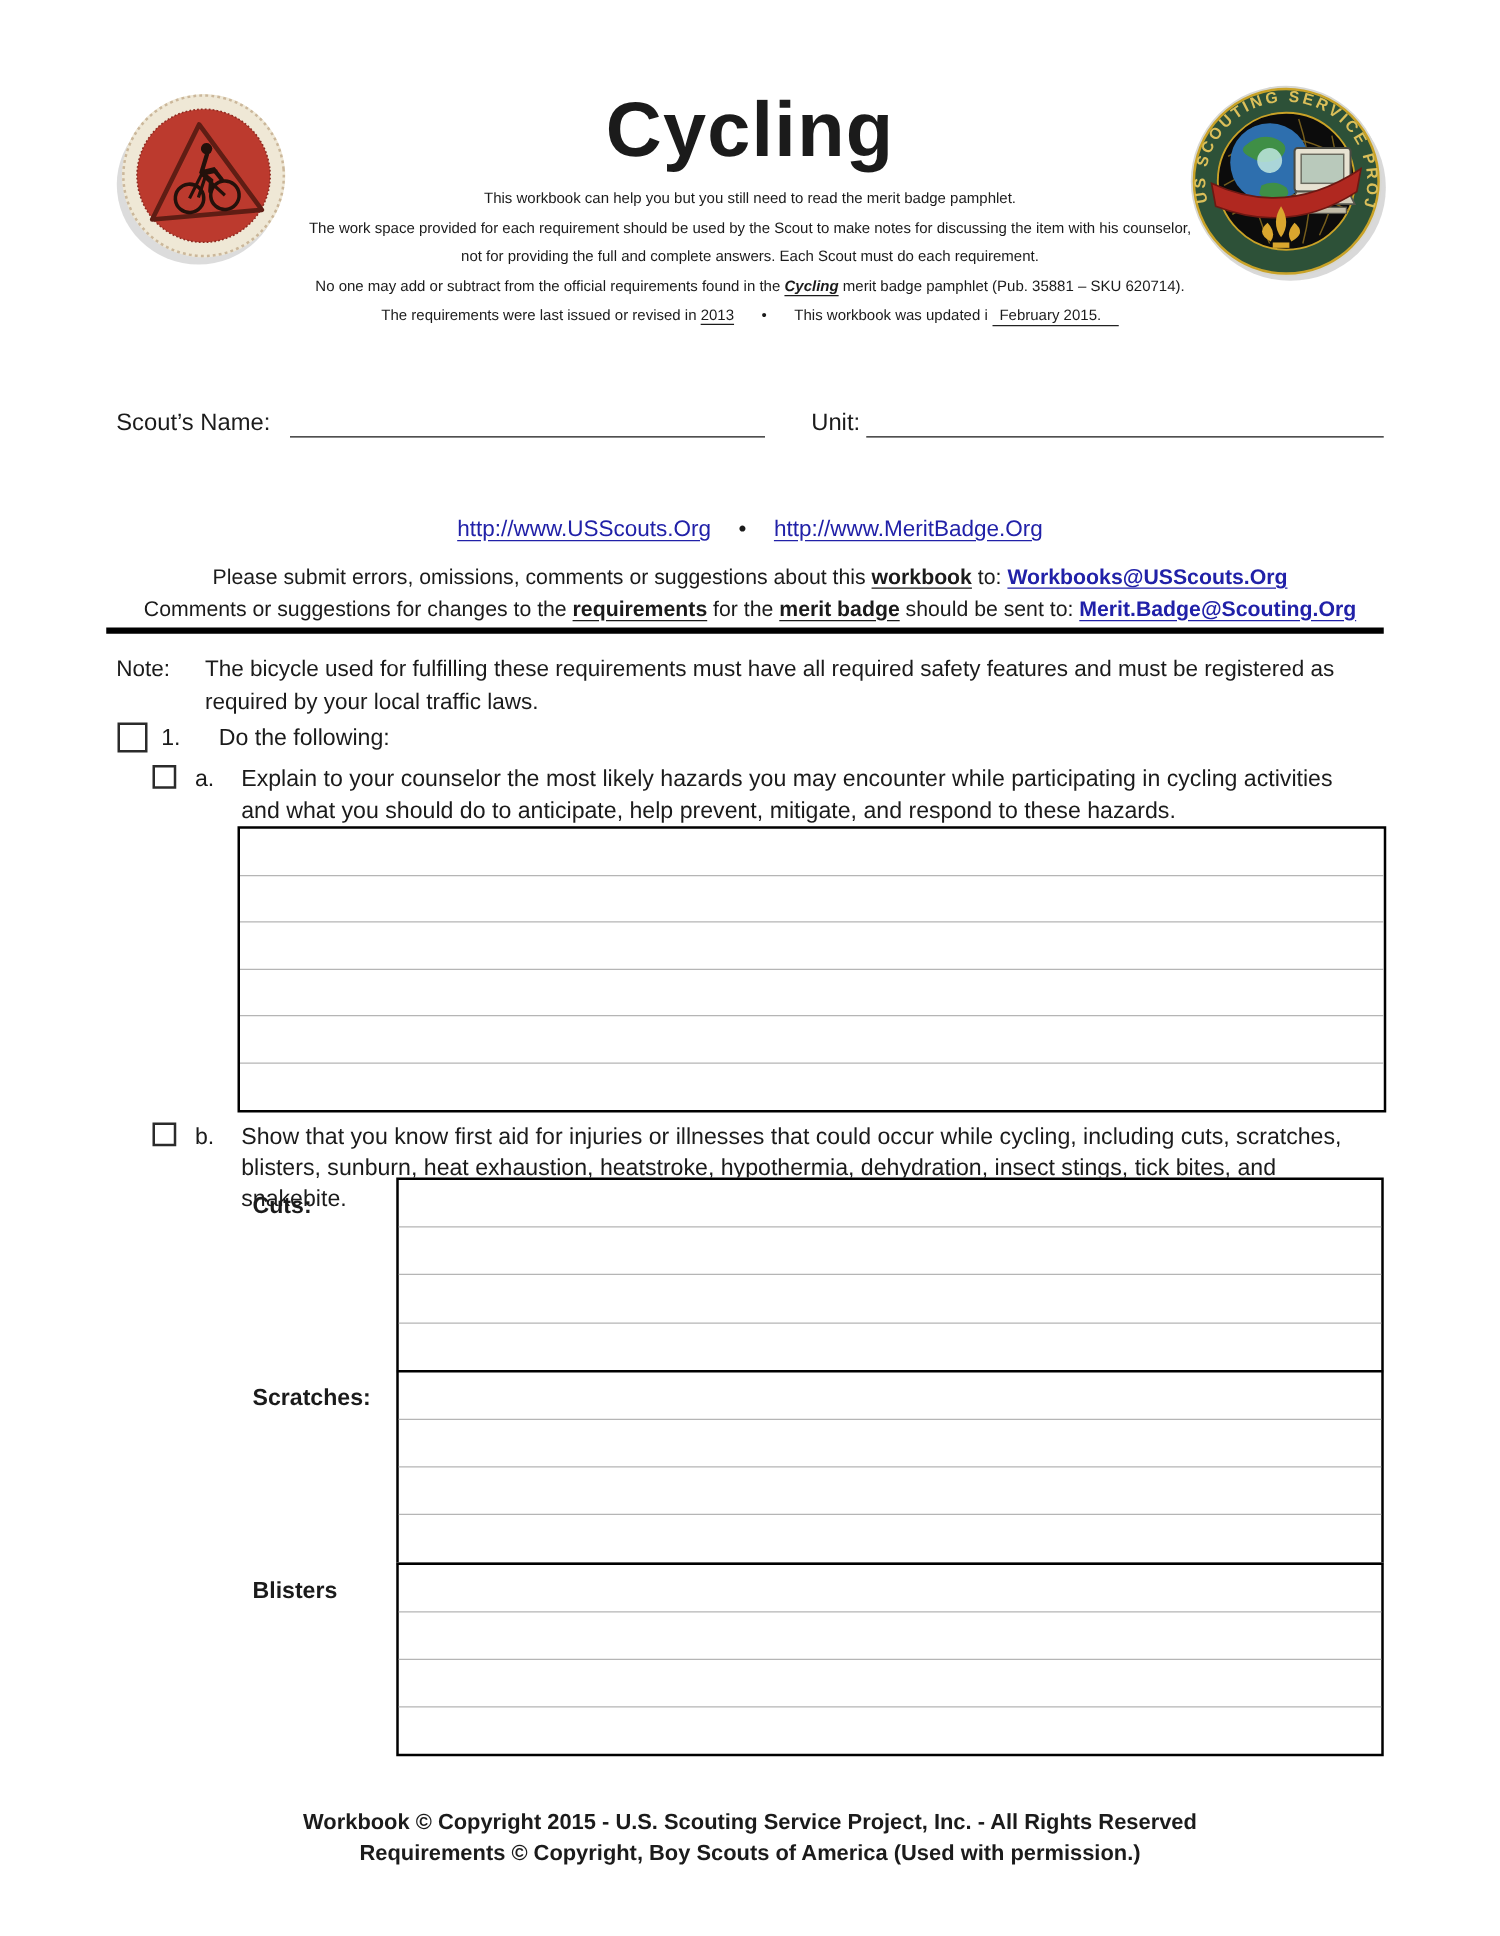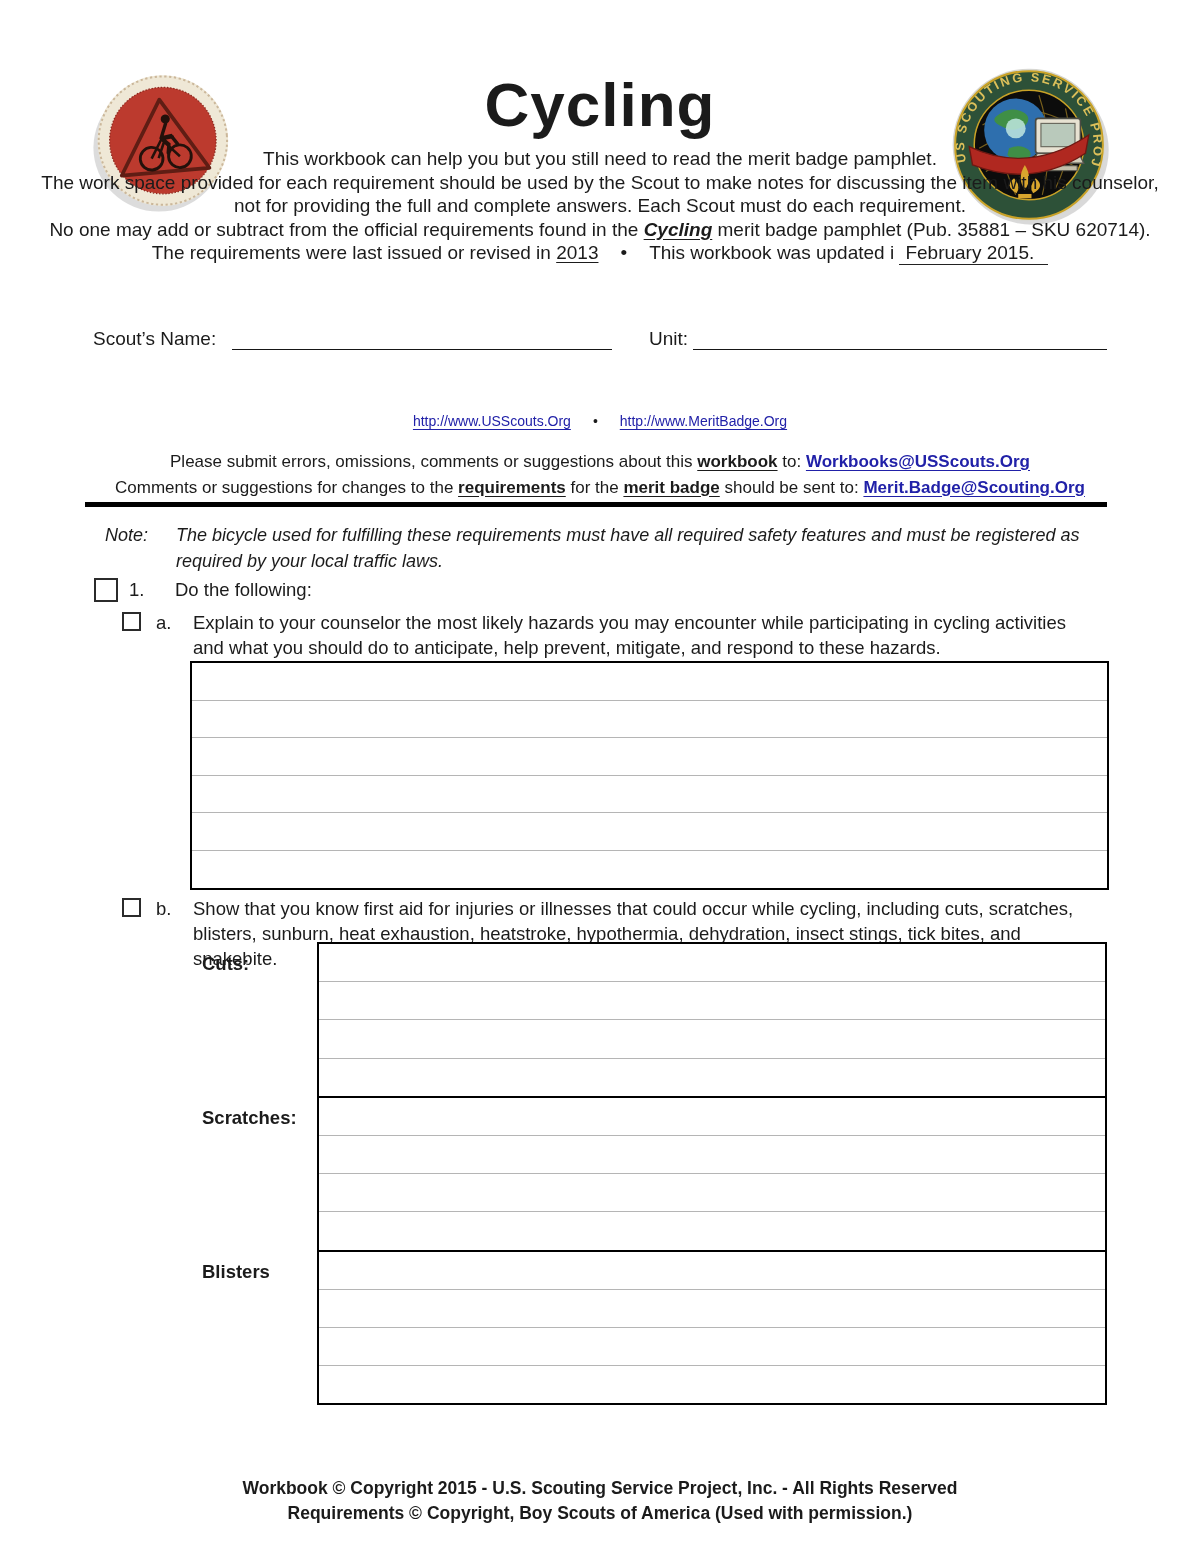--- a/index.html
+++ b/index.html
@@ -6,41 +6,41 @@
   .page{
     position:relative;width:1200px;height:1549px;background:#ffffff;
     font-family:"Liberation Sans", sans-serif;color:#1b1b1b;overflow:hidden;
   }
   
   .badge-left{position:absolute;left:92px;top:68px;width:142px;height:148px;}
   .logo-right{position:absolute;left:946px;top:62px;width:166px;height:166px;}
   .header{position:absolute;left:0;right:0;top:72px;text-align:center;}
   .title{font-size:62px;line-height:66px;font-weight:bold;letter-spacing:1px;}
   .subtitle{font-size:35px;line-height:40px;margin-top:2px;}
-  .intro{font-size:19px;line-height:23.5px;margin-top:9px;}
+  .intro{font-size:12px;line-height:23.5px;margin-top:9px;}
   .b{font-weight:bold;}
   .bi{font-weight:bold;font-style:italic;}
   .u{text-decoration:underline;text-underline-offset:3px;}
   .u-blank{border-bottom:1.6px solid #222;padding:0 14px 1px 6px;}
   .sep-dot{display:inline-block;margin:0 22px;}
   
   .fields-row{position:absolute;left:93px;right:93px;display:flex;height:23px;align-items:flex-end;}
   .fr1{top:327px;} .fr2{top:365px;}
   .fld{display:flex;align-items:flex-end;}
   .fld-left{width:519px;gap:11px;} .fld-gap{width:37px;} .fld-right{flex:1;justify-content:center;}
   .fld .lbl{font-size:19px;white-space:nowrap;margin-right:5px;}
   .fill-line{flex:1;border-bottom:1.8px solid #161616;height:100%;}
   
-  .links-line{position:absolute;left:0;right:0;top:413px;text-align:center;font-size:14px;}
+  .links-line{position:absolute;left:0;right:0;top:413px;text-align:center;font-size:18px;}
   a.lnk{color:var(--link,#2121a8);text-decoration:underline;text-underline-offset:3px;}
   a.lnk.b{font-weight:bold;}
   .feedback{position:absolute;left:0;right:0;top:449px;text-align:center;font-size:17px;line-height:25.5px;}
   .rule{position:absolute;left:85px;top:502px;width:1022px;height:5px;background:#000;}
   
-  .note{position:absolute;left:93px;top:523px;display:flex;font-style:italic;font-size:18px;line-height:25.5px;margin-left:12px;}
+  .note{position:absolute;left:93px;top:523px;display:flex;font-size:18px;line-height:25.5px;}
   .note-label{width:71px;}
   .note-text{width:952px;}
   
   .req{position:absolute;display:flex;align-items:flex-start;font-size:18.5px;line-height:25px;}
   .req-1{left:94px;top:577px;}
   .req-1a{left:122px;top:610px;}
   .req-1b{left:122px;top:896px;}
   .cbox{border:2px solid #2b2b2b;background:#fff;flex:none;}
   .cb-lg{width:20px;height:20px;margin-right:11px;margin-top:1px;}
   .cb-sm{width:15px;height:15px;margin-right:15px;margin-top:2px;}
@@ -54,21 +54,21 @@
   .box-1a .ans-row{height:36.6px;border-bottom:1px solid #b5b5b5;}
   .box-1a .ans-row:last-child{border-bottom:none;}
   .first-aid{position:absolute;left:202px;top:942px;right:93px;}
   .fa-item{display:flex;align-items:stretch;}
   .fa-item + .fa-item{margin-top:-2px;}
   .fa-label{width:115px;font-size:18.5px;padding-top:11px;flex:none;font-weight:bold;}
   .fa-box{flex:1;border:2px solid #000;background:#fff;}
   .fa-box .ans-row{height:37.2px;border-bottom:1px solid #b5b5b5;}
   .fa-box .ans-row:last-child{border-bottom:none;}
   
-  .footer{position:absolute;left:0;right:0;top:1476px;text-align:center;font-weight:bold;font-size:17.5px;line-height:25px;}
+  .footer{position:absolute;left:0;right:0;top:1445px;text-align:center;font-weight:bold;font-size:17.5px;line-height:25px;}
 </style>
 </head>
 <body>
 
 <div class="page">
 
   <div class="badge-left">
     <svg viewBox="0 0 100 100" width="142" height="148">
       <ellipse cx="47" cy="54" rx="46" ry="45" fill="#9a9a9a" opacity="0.35"></ellipse>
       <g transform="rotate(-5 50 50)">

